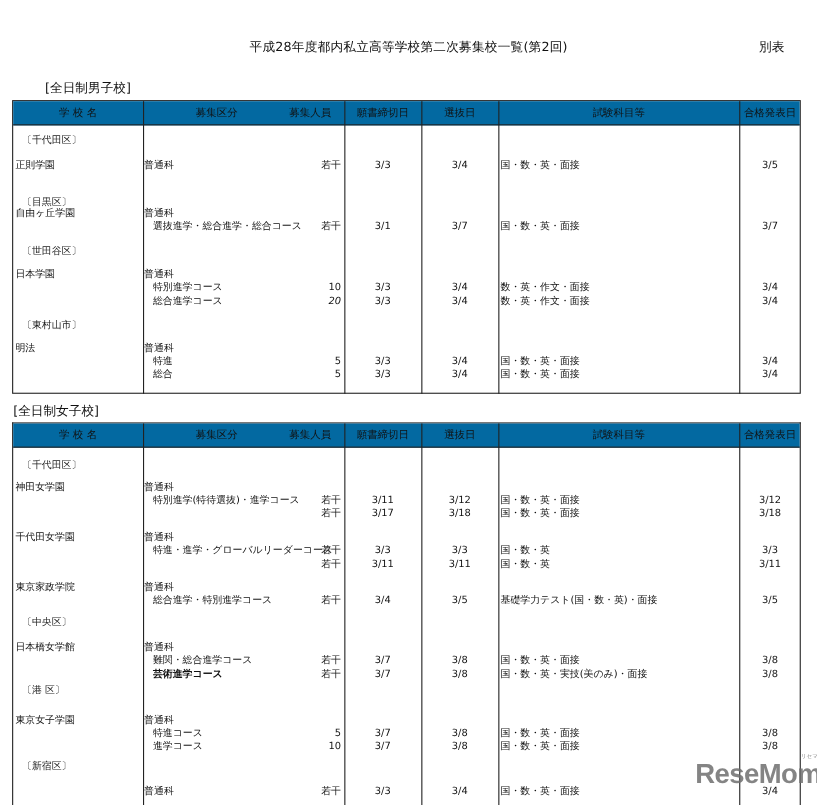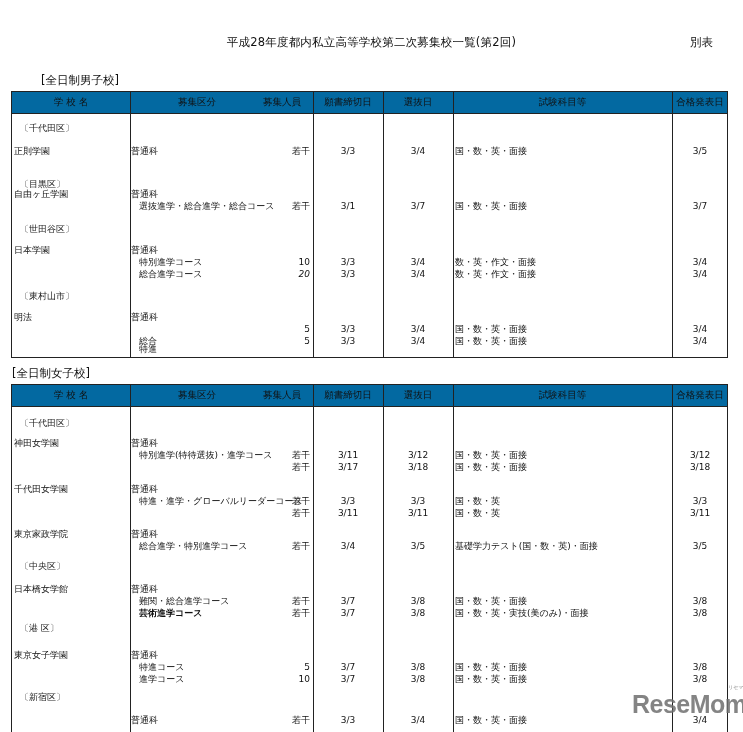--- a/index.html
+++ b/index.html
@@ -74,21 +74,21 @@
       <div class="cell c" style="left:660px;width:56px;top:164px;">3/4</div>
       <div class="cell" style="left:127px;top:176px;">総合進学コース</div>
       <div class="cell r" style="left:258px;width:40px;top:176px;font-style:italic;">20</div>
       <div class="cell c" style="left:301px;width:70px;top:176px;">3/3</div>
       <div class="cell c" style="left:371px;width:70px;top:176px;">3/4</div>
       <div class="cell" style="left:443px;top:176px;">数・英・作文・面接</div>
       <div class="cell c" style="left:660px;width:56px;top:176px;">3/4</div>
       <div class="cell ward" style="left:8px;top:198px;">〔東村山市〕</div>
       <div class="cell" style="left:2px;top:219px;">明法</div>
       <div class="cell" style="left:119px;top:219px;">普通科</div>
-      <div class="cell" style="left:127px;top:231px;margin-top:20px;">特進</div>
+      <div class="cell" style="left:127px;top:231px;">特進</div>
       <div class="cell r" style="left:258px;width:40px;top:231px;">5</div>
       <div class="cell c" style="left:301px;width:70px;top:231px;">3/3</div>
       <div class="cell c" style="left:371px;width:70px;top:231px;">3/4</div>
       <div class="cell" style="left:443px;top:231px;">国・数・英・面接</div>
       <div class="cell c" style="left:660px;width:56px;top:231px;">3/4</div>
       <div class="cell" style="left:127px;top:243px;">総合</div>
       <div class="cell r" style="left:258px;width:40px;top:243px;">5</div>
       <div class="cell c" style="left:301px;width:70px;top:243px;">3/3</div>
       <div class="cell c" style="left:371px;width:70px;top:243px;">3/4</div>
       <div class="cell" style="left:443px;top:243px;">国・数・英・面接</div>

